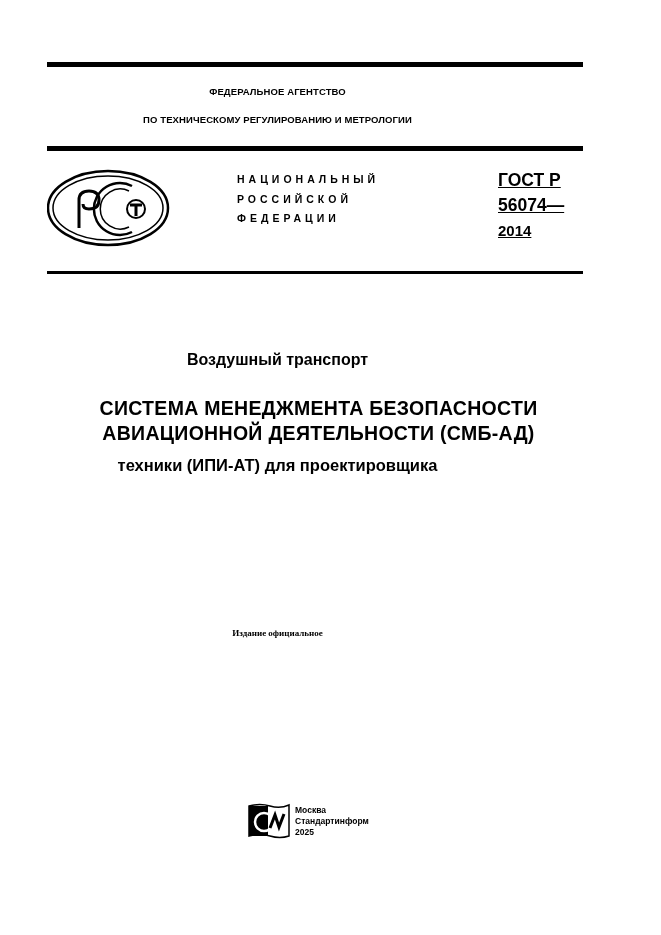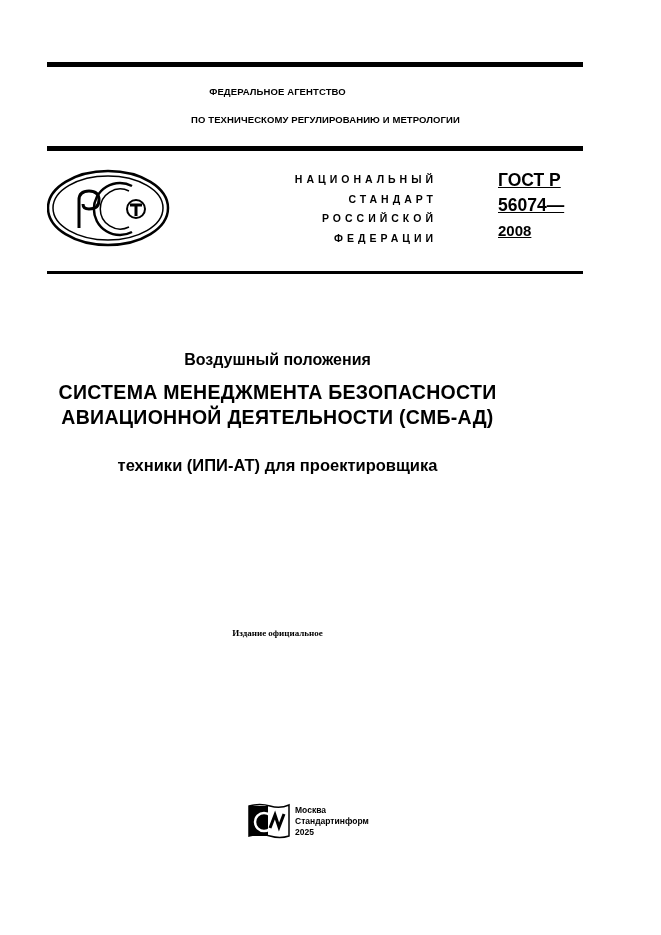--- a/index.html
+++ b/index.html
@@ -2,69 +2,68 @@
 <html><head>
 <meta charset="utf-8">
 <style>
   html, body { margin:0; padding:0; background:#ffffff; }
   body { width:661px; height:935px; position:relative; overflow:hidden;
          font-family:"Liberation Sans", "DejaVu Sans", sans-serif; color:#000; }
   .abs { position:absolute; }
   .rule { position:absolute; left:47px; width:536px; background:#000; }
   .center { text-align:center; left:0; width:555px; }
   .agency { font-weight:bold; font-size:9.5px; letter-spacing:0.1px; }
-  .nat { font-weight:bold; font-size:10.5px; letter-spacing:4px; text-align:right; width:200px; left:237px; line-height:19.5px; }
+  .nat { font-weight:bold; font-size:10.5px; letter-spacing:4px; text-align:left; width:200px; left:237px; line-height:19.5px; }
   .gost { font-weight:bold; font-size:17.5px; line-height:25px; left:498px; top:168px;text-decoration:underline; }
   .h-sub { font-weight:bold; font-size:16px; }
   .h-main { font-weight:bold; font-size:19.5px; line-height:25px; letter-spacing:0.3px; }
   .h-desc { font-weight:bold; font-size:16.5px; line-height:21px; }
   .edition { font-weight:bold; font-size:9px; }
   .pub { font-weight:bold; font-size:8.5px; line-height:11px; left:295px; width:80px; top:805px; }
 </style>
 </head>
 <body>
 
 <div class="rule" style="top:62px;height:5px;"></div>
 <div class="abs center agency" style="top:86px;">ФЕДЕРАЛЬНОЕ АГЕНТСТВО</div>
-<div class="abs center agency" style="top:114px;padding-left:48px;">ПО ТЕХНИЧЕСКОМУ РЕГУЛИРОВАНИЮ И МЕТРОЛОГИИ</div>
+<div class="abs center agency" style="top:114px;">ПО ТЕХНИЧЕСКОМУ РЕГУЛИРОВАНИЮ И МЕТРОЛОГИИ</div>
 <div class="rule" style="top:146px;height:5px;"></div>
 
 <div class="abs" style="left:47px;top:166px;width:130px;height:84px;">
   <svg width="130" height="84" viewBox="0 0 130 84">
     <ellipse cx="61" cy="42" rx="60" ry="37" fill="none" stroke="#000" stroke-width="2.5"></ellipse>
     <ellipse cx="61" cy="42" rx="55" ry="32" fill="none" stroke="#000" stroke-width="1.5"></ellipse>
 
     <path d="M85 20 A26 26 0 1 0 85 66" fill="none" stroke="#000" stroke-width="2.5"></path>
     <path d="M82 25 A20 20 0 1 0 82 61" fill="none" stroke="#000" stroke-width="1.5"></path>
 
     <path d="M32 62 L32 34 Q32 25 42 25 Q52 25 52 34 Q52 43 42 43 Q36 43 36 38" fill="none" stroke="#000" stroke-width="3"></path>
 
     <circle cx="89" cy="43" r="9" fill="none" stroke="#000" stroke-width="2"></circle>
     <path d="M83 39 L95 39 M89 39 L89 50" stroke="#000" stroke-width="3"></path>
   </svg>
 </div>
 
 <div class="abs nat" style="top:170px;">
   <div>НАЦИОНАЛЬНЫЙ</div>
-  <div>СТАНДАРТ</div>
   <div>РОССИЙСКОЙ</div>
   <div>ФЕДЕРАЦИИ</div>
 </div>
 
 <div class="abs gost">
   <div>ГОСТ Р</div>
   <div>56074—</div>
-  <div style="font-size:15px;">2008</div>
+  <div style="font-size:15px;">2014</div>
 </div>
 
 <div class="rule" style="top:271px;height:3px;"></div>
 
-<div class="abs center h-sub" style="top:351px;">Воздушный положения</div>
+<div class="abs center h-sub" style="top:351px;">Воздушный транспорт</div>
 
-<div class="abs center h-main" style="top:380px;">
+<div class="abs center h-main" style="top:396px;padding-left:41px;">
   <div>СИСТЕМА МЕНЕДЖМЕНТА БЕЗОПАСНОСТИ</div>
   <div>АВИАЦИОННОЙ ДЕЯТЕЛЬНОСТИ (СМБ-АД)</div>
 </div>
 
 <div class="abs center h-desc" style="top:455px;">
   <div>техники (ИПИ-АТ) для проектировщика</div>
 </div>
 
 <div class="abs center edition" style="top:628px;font-family:Liberation Serif, serif;">Издание официальное</div>
 

